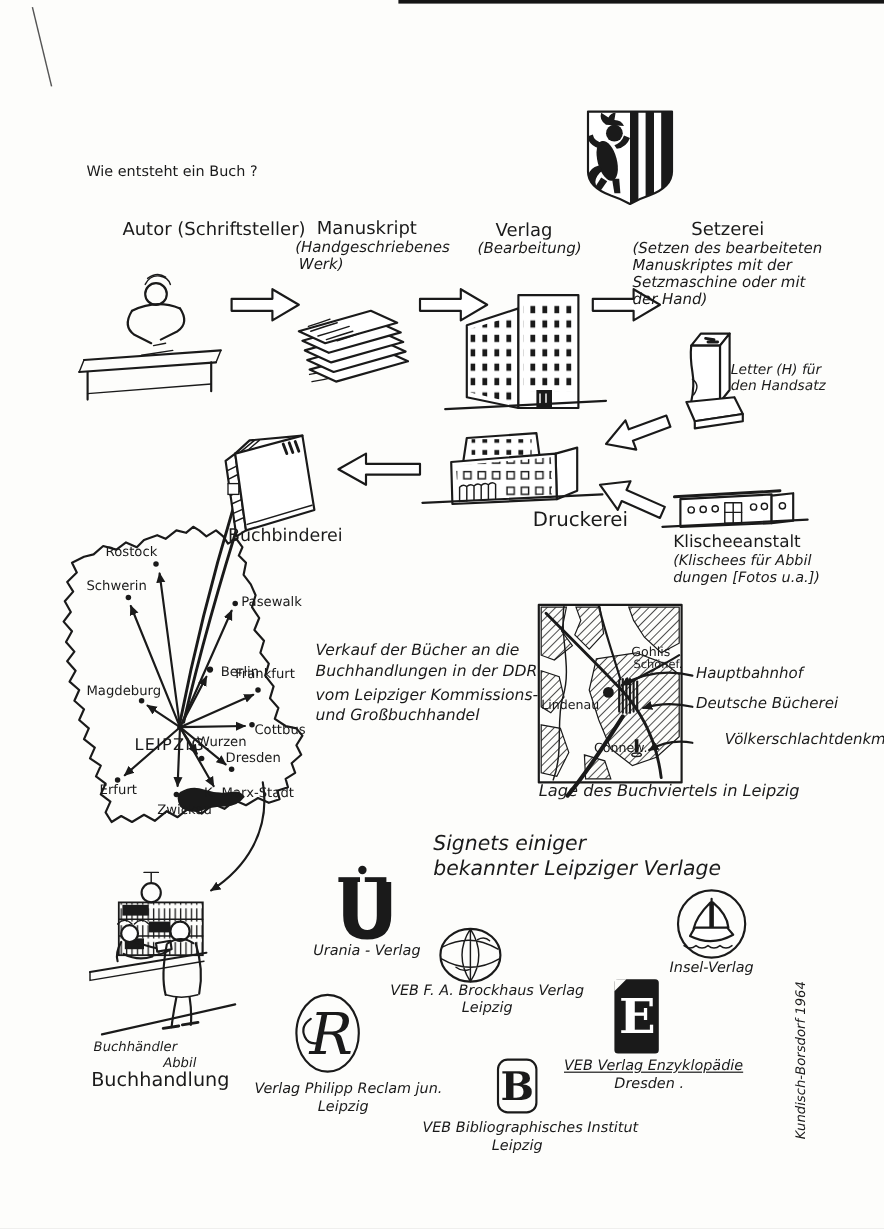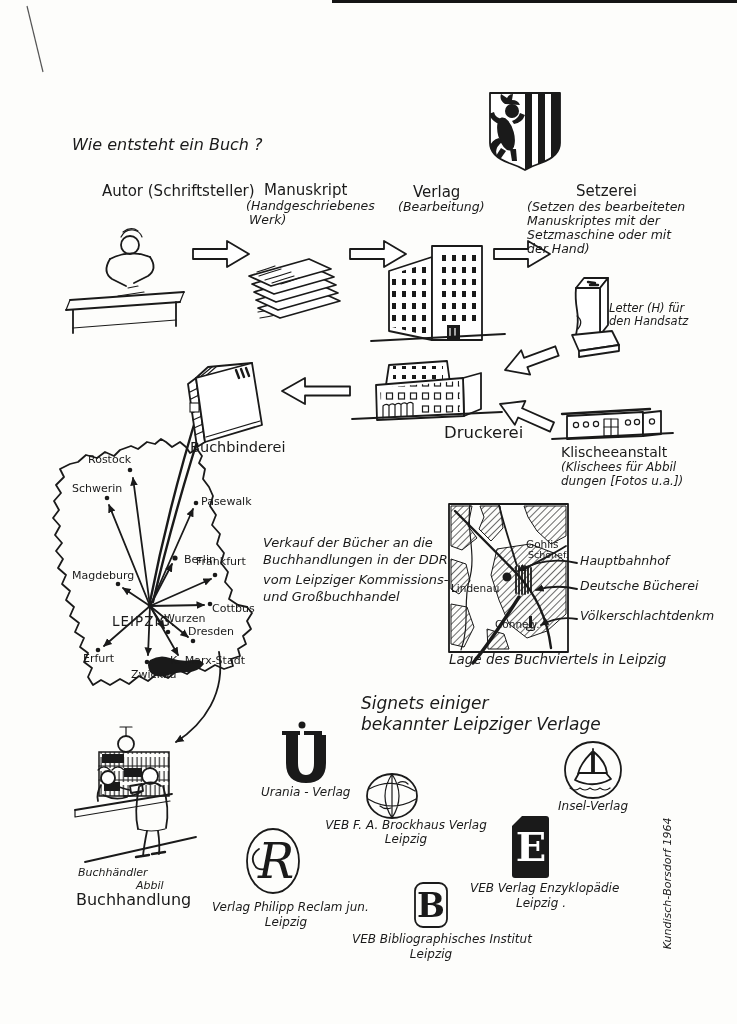--- a/index.html
+++ b/index.html
@@ -3,21 +3,21 @@
 <meta charset="utf-8">
 <style>
   html,body{margin:0;padding:0;background:#d8d8d8;}
   .page{position:relative;width:737px;height:1024px;background:#fdfdfb;overflow:hidden;
         font-family:"DejaVu Sans",sans-serif;color:#1a1a1a;}
   svg.art{position:absolute;left:0;top:0;z-index:1;}
   .t{position:absolute;white-space:nowrap;z-index:2;line-height:1.18;color:#1a1a1a;}
   .it{font-style:italic;}
   .c{text-align:center;}
   .title{font-size:30px;font-weight:bold;letter-spacing:.5px;}
-  .subtitle{font-size:16px;font-style:italic;}
+  .subtitle{font-size:12px;}
   .stage{font-size:15px;}
   .note{font-size:12.5px;font-style:italic;}
   .small-note{font-size:11.5px;font-style:italic;}
   .city{font-size:11px;}
   .leipzig{font-size:13.5px;letter-spacing:1px;}
   .district{font-size:10.5px;}
   .poi{font-size:12.5px;font-style:italic;}
   .scanline{position:absolute;background:#151515;z-index:3;}
   
   .s{stroke:#1a1a1a;fill:none;stroke-width:1.8;stroke-linecap:round;stroke-linejoin:round;}
@@ -370,34 +370,34 @@
   <div class="t note" style="left:263px;top:552px;font-size:13px;">Buchhandlungen in der DDR</div>
   <div class="t note" style="left:263px;top:572px;font-size:13px;">vom Leipziger Kommissions-</div>
   <div class="t note" style="left:263px;top:589px;font-size:13px;">und Großbuchhandel</div>
 
   <div class="t district" style="left:486px;top:538px;padding-left:40px;">Gohlis</div>
   <div class="t district" style="left:528px;top:549px;font-size:9.5px;">Schönef.</div>
   <div class="t district" style="left:451px;top:582px;">Lindenau</div>
   <div class="t district" style="left:495px;top:618px;">Connew.</div>
   <div class="t poi" style="left:580px;top:554px;">Hauptbahnhof</div>
   <div class="t poi" style="left:580px;top:579px;">Deutsche Bücherei</div>
-  <div class="t poi" style="left:580px;top:609px;text-align:right;">Völkerschlachtdenkm</div>
+  <div class="t poi" style="left:604px;top:609px;text-align:right;">Völkerschlachtdenkm</div>
   <div class="t it" style="left:449px;top:652px;font-size:13.5px;">Lage des Buchviertels in Leipzig</div>
 
   <div class="t it" style="left:361px;top:693px;font-size:17px;">Signets einiger</div>
   <div class="t it" style="left:361px;top:714px;font-size:17px;">bekannter Leipziger Verlage</div>
 
   <div class="t it" style="left:261px;top:785px;font-size:12px;">Urania - Verlag</div>
   <div class="t it c" style="left:325px;top:818px;width:162px;font-size:12px;">VEB F. A. Brockhaus Verlag</div>
   <div class="t it c" style="left:325px;top:832px;width:162px;font-size:12px;">Leipzig</div>
   <div class="t it" style="left:558px;top:799px;font-size:12px;">Insel-Verlag</div>
   <div class="t it c" style="left:212px;top:900px;width:148px;font-size:12px;">Verlag Philipp Reclam jun.</div>
   <div class="t it c" style="left:212px;top:915px;width:148px;font-size:12px;">Leipzig</div>
-  <div class="t it c" style="left:470px;top:881px;width:142px;font-size:12px;">VEB Verlag Enzyklopädie</div>
-  <div class="t it c" style="left:470px;top:896px;width:142px;font-size:12px;">Leipzig .</div>
+  <div class="t it c" style="left:470px;top:881px;width:142px;font-size:12px;text-decoration:underline;">VEB Verlag Enzyklopädie</div>
+  <div class="t it c" style="left:470px;top:896px;width:142px;font-size:12px;">Dresden .</div>
   <div class="t it c" style="left:352px;top:932px;width:158px;font-size:12px;">VEB Bibliographisches Institut</div>
   <div class="t it c" style="left:352px;top:947px;width:158px;font-size:12px;">Leipzig</div>
 
   <div class="t it" style="left:78px;top:867px;font-size:11px;">Buchhändler</div>
   <div class="t it" style="left:136px;top:880px;font-size:11px;">Abbil</div>
   <div class="t" style="left:76px;top:891px;font-size:16px;">Buchhandlung</div>
 
   <div class="t it c" style="left:588px;top:877px;width:160px;font-size:11px;transform:rotate(-90deg);">Kundisch-Borsdorf 1964</div>
 
 </div>

